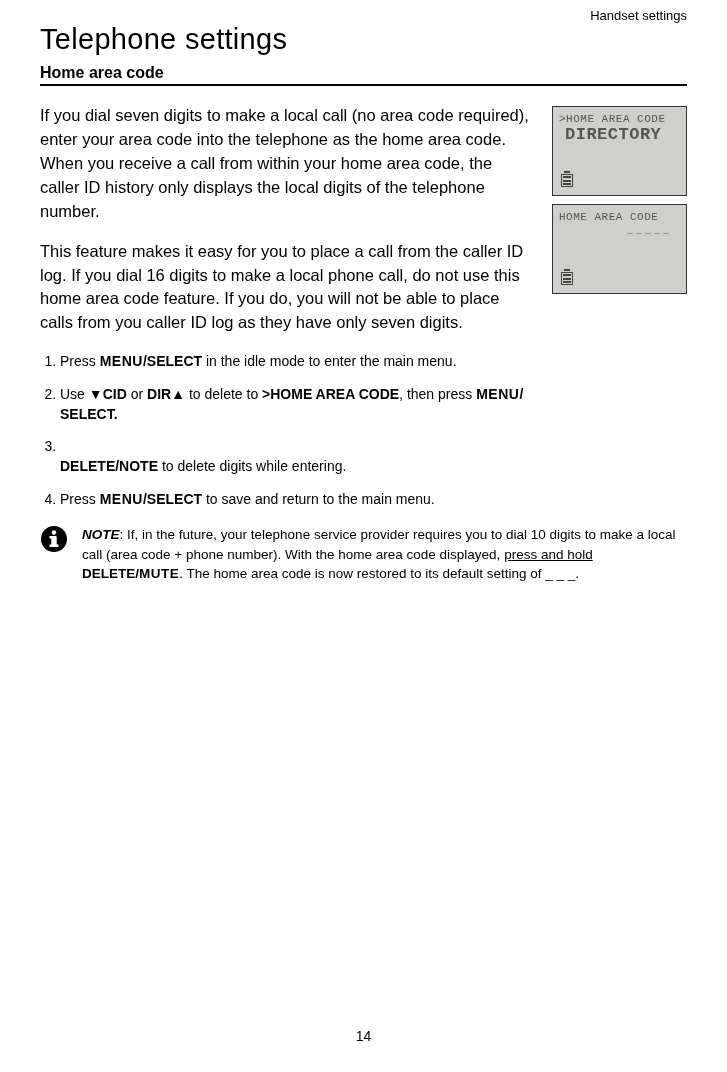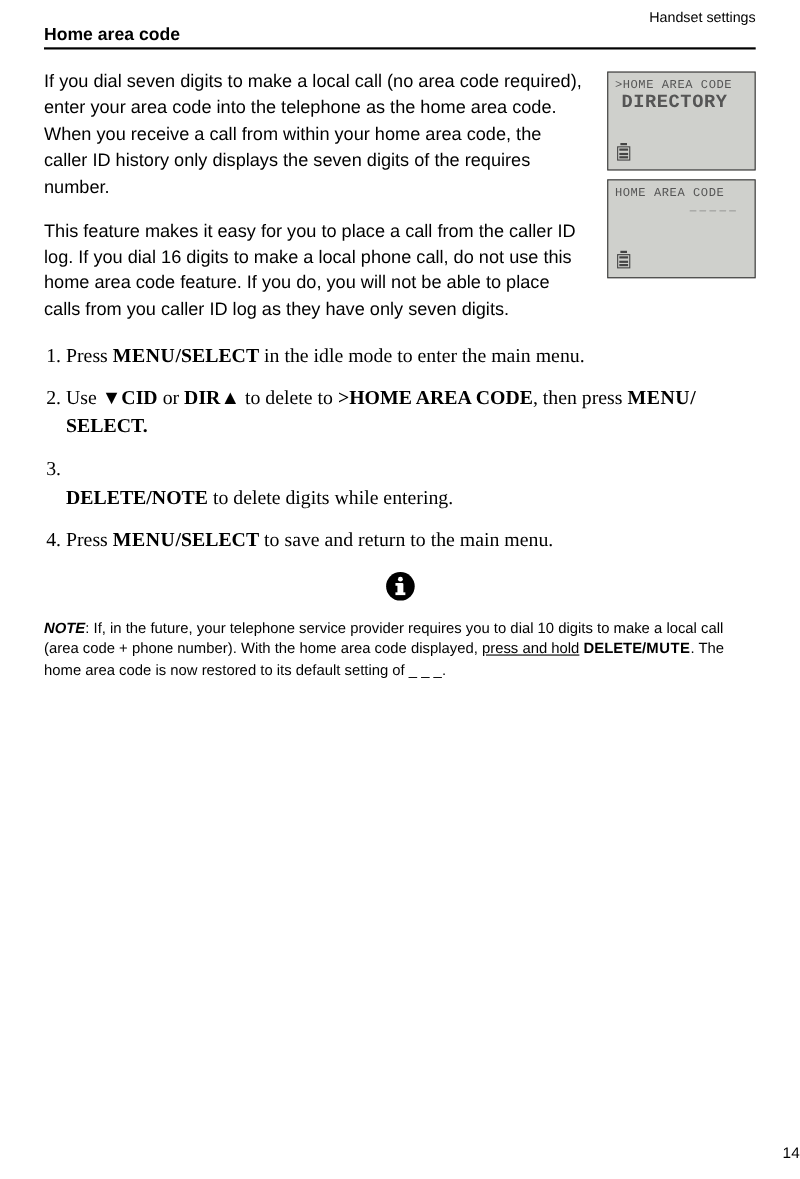--- a/index.html
+++ b/index.html
@@ -104,71 +104,70 @@
     display: flex;
     flex-direction: column;
     justify-content: space-between;
     padding: 1px;
   }
   .battery .bar {
     height: 2px;
     background: #444;
   }
   ol.steps {
-    font-size: 18px;
+    font-size: 14px;
     line-height: 1.45;
     padding-left: 20px;
     margin: 0 0 16px 0;
-    font-family: Liberation Serif, serif;
   }
   ol.steps li {
     margin-bottom: 12px;
   }
   .bold { font-weight: 700; }
   .sc  { font-variant: small-caps; letter-spacing: 0.5px; }
   .note-row {
     display: flex;
     gap: 14px;
-    align-items: center;
+    align-items: flex-start;
     margin-top: 8px;
-    flex-direction: column;
   }
   .info-icon {
     flex: 0 0 auto;
   }
   .info-icon svg { display:block; }
   .note-text {
     font-size: 13.5px;
     line-height: 1.45;
   }
   .note-text .ibold { font-style: italic; font-weight: 700; }
   .note-text .ul { text-decoration: underline; }
   .pageno {
     position: absolute;
-    bottom: 16px;
+    bottom: 28px;
     left: 0;
     right: 0;
-    text-align: right;
+    text-align: center;
     font-size: 14px;
   }
 </style>
 </head>
 <body>
 
 <div class="page">
 
   <div class="breadcrumb">Handset settings</div>
+  <h1 class="title">Telephone settings</h1>
 
   <div class="section-head-wrap">
     <span class="section-head">Home area code</span>
   </div>
 
   <div class="body-row">
     <div class="body-text">
-      <p class="para">If you dial seven digits to make a local call (no area code required), enter your area code into the telephone as the home area code. When you receive a call from within your home area code, the caller ID history only displays the seven digits of the requires number.</p>
+      <p class="para">If you dial seven digits to make a local call (no area code required), enter your area code into the telephone as the home area code. When you receive a call from within your home area code, the caller ID history only displays the local digits of the telephone number.</p>
       <p class="para">This feature makes it easy for you to place a call from the caller ID log. If you dial 16 digits to make a local phone call, do not use this home area code feature. If you do, you will not be able to place calls from you caller ID log as they have only seven digits.</p>
     </div>
 
     <div class="screens">
       <div class="screen">
         <div class="l1">&gt;HOME AREA CODE</div>
         <div class="l2">DIRECTORY</div>
         <div class="battery">
           <div class="cap"></div>
           <div class="body">

